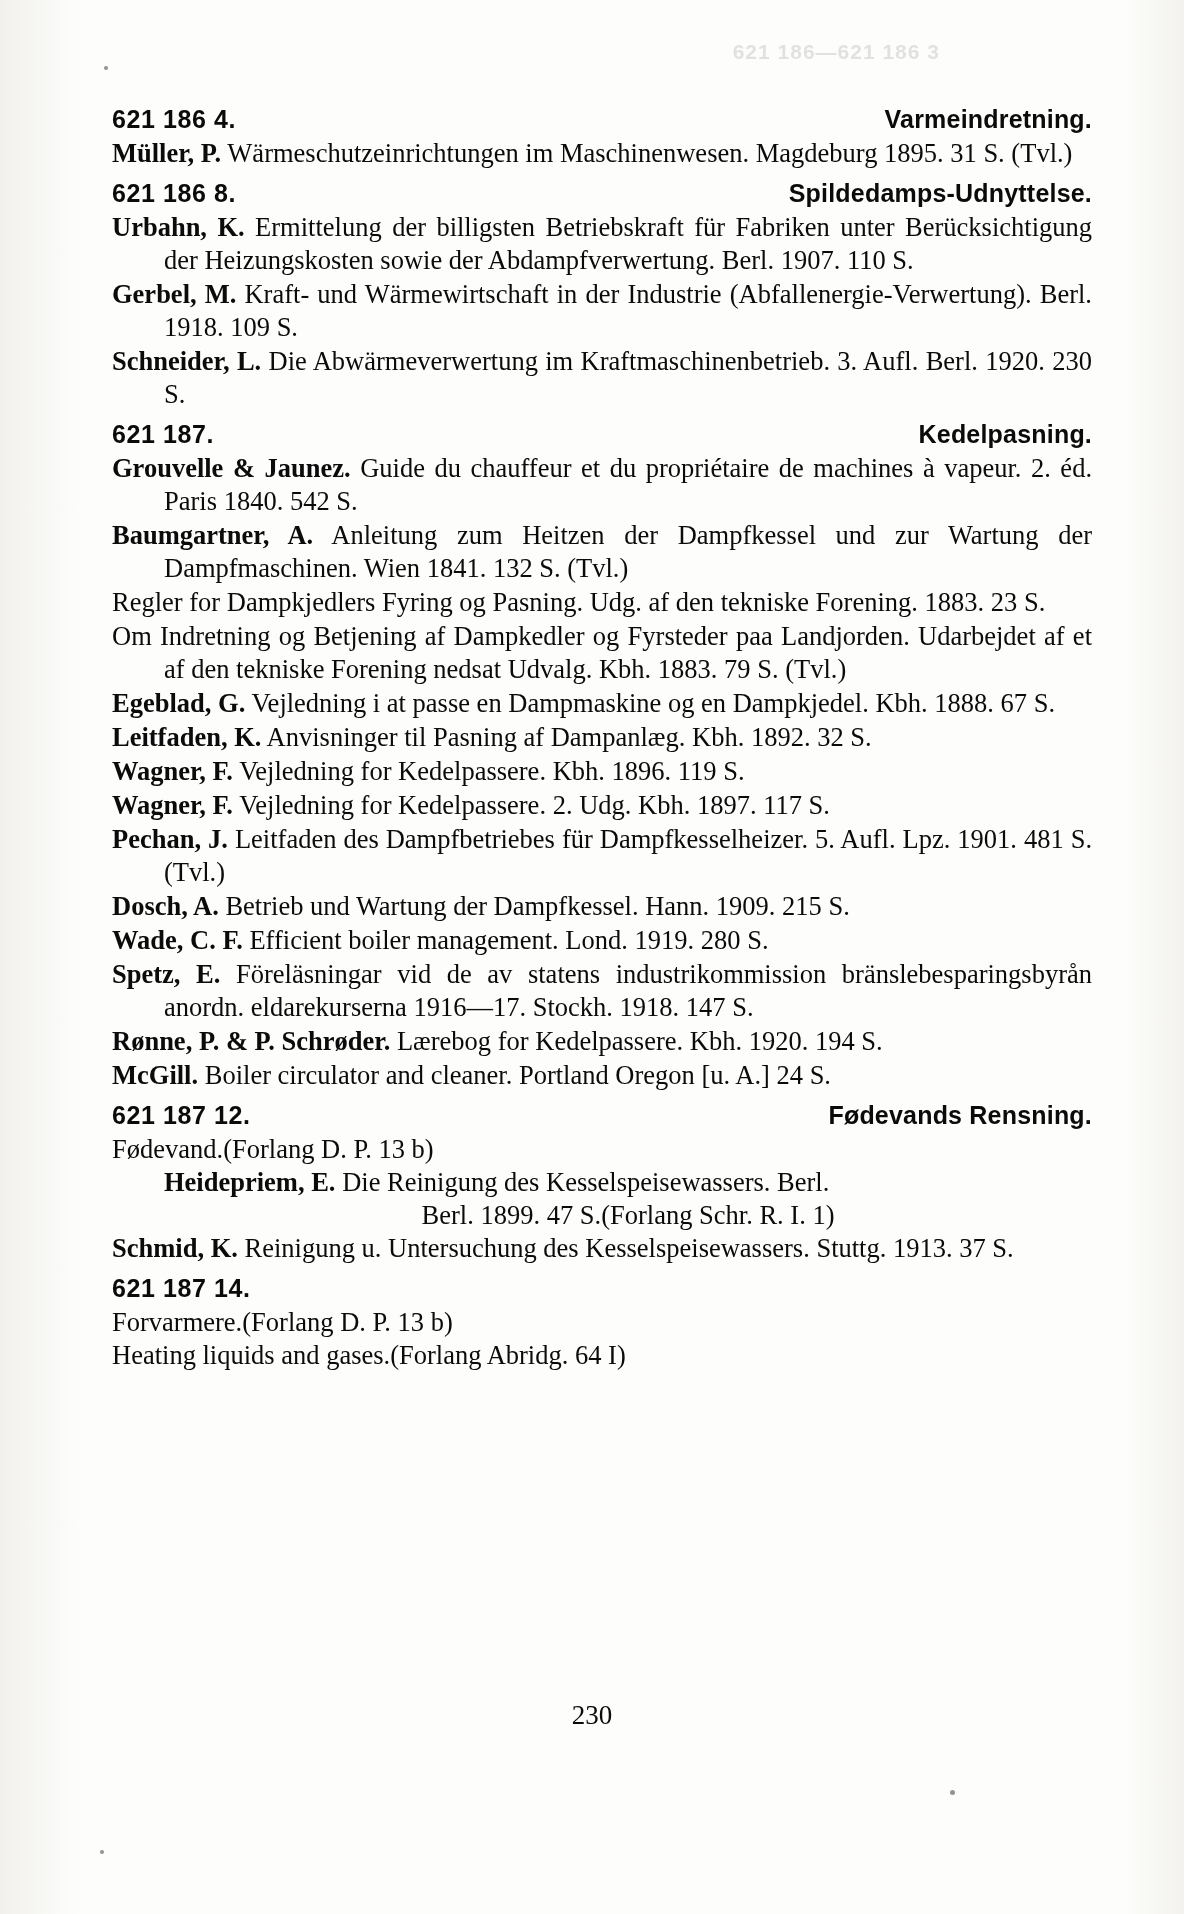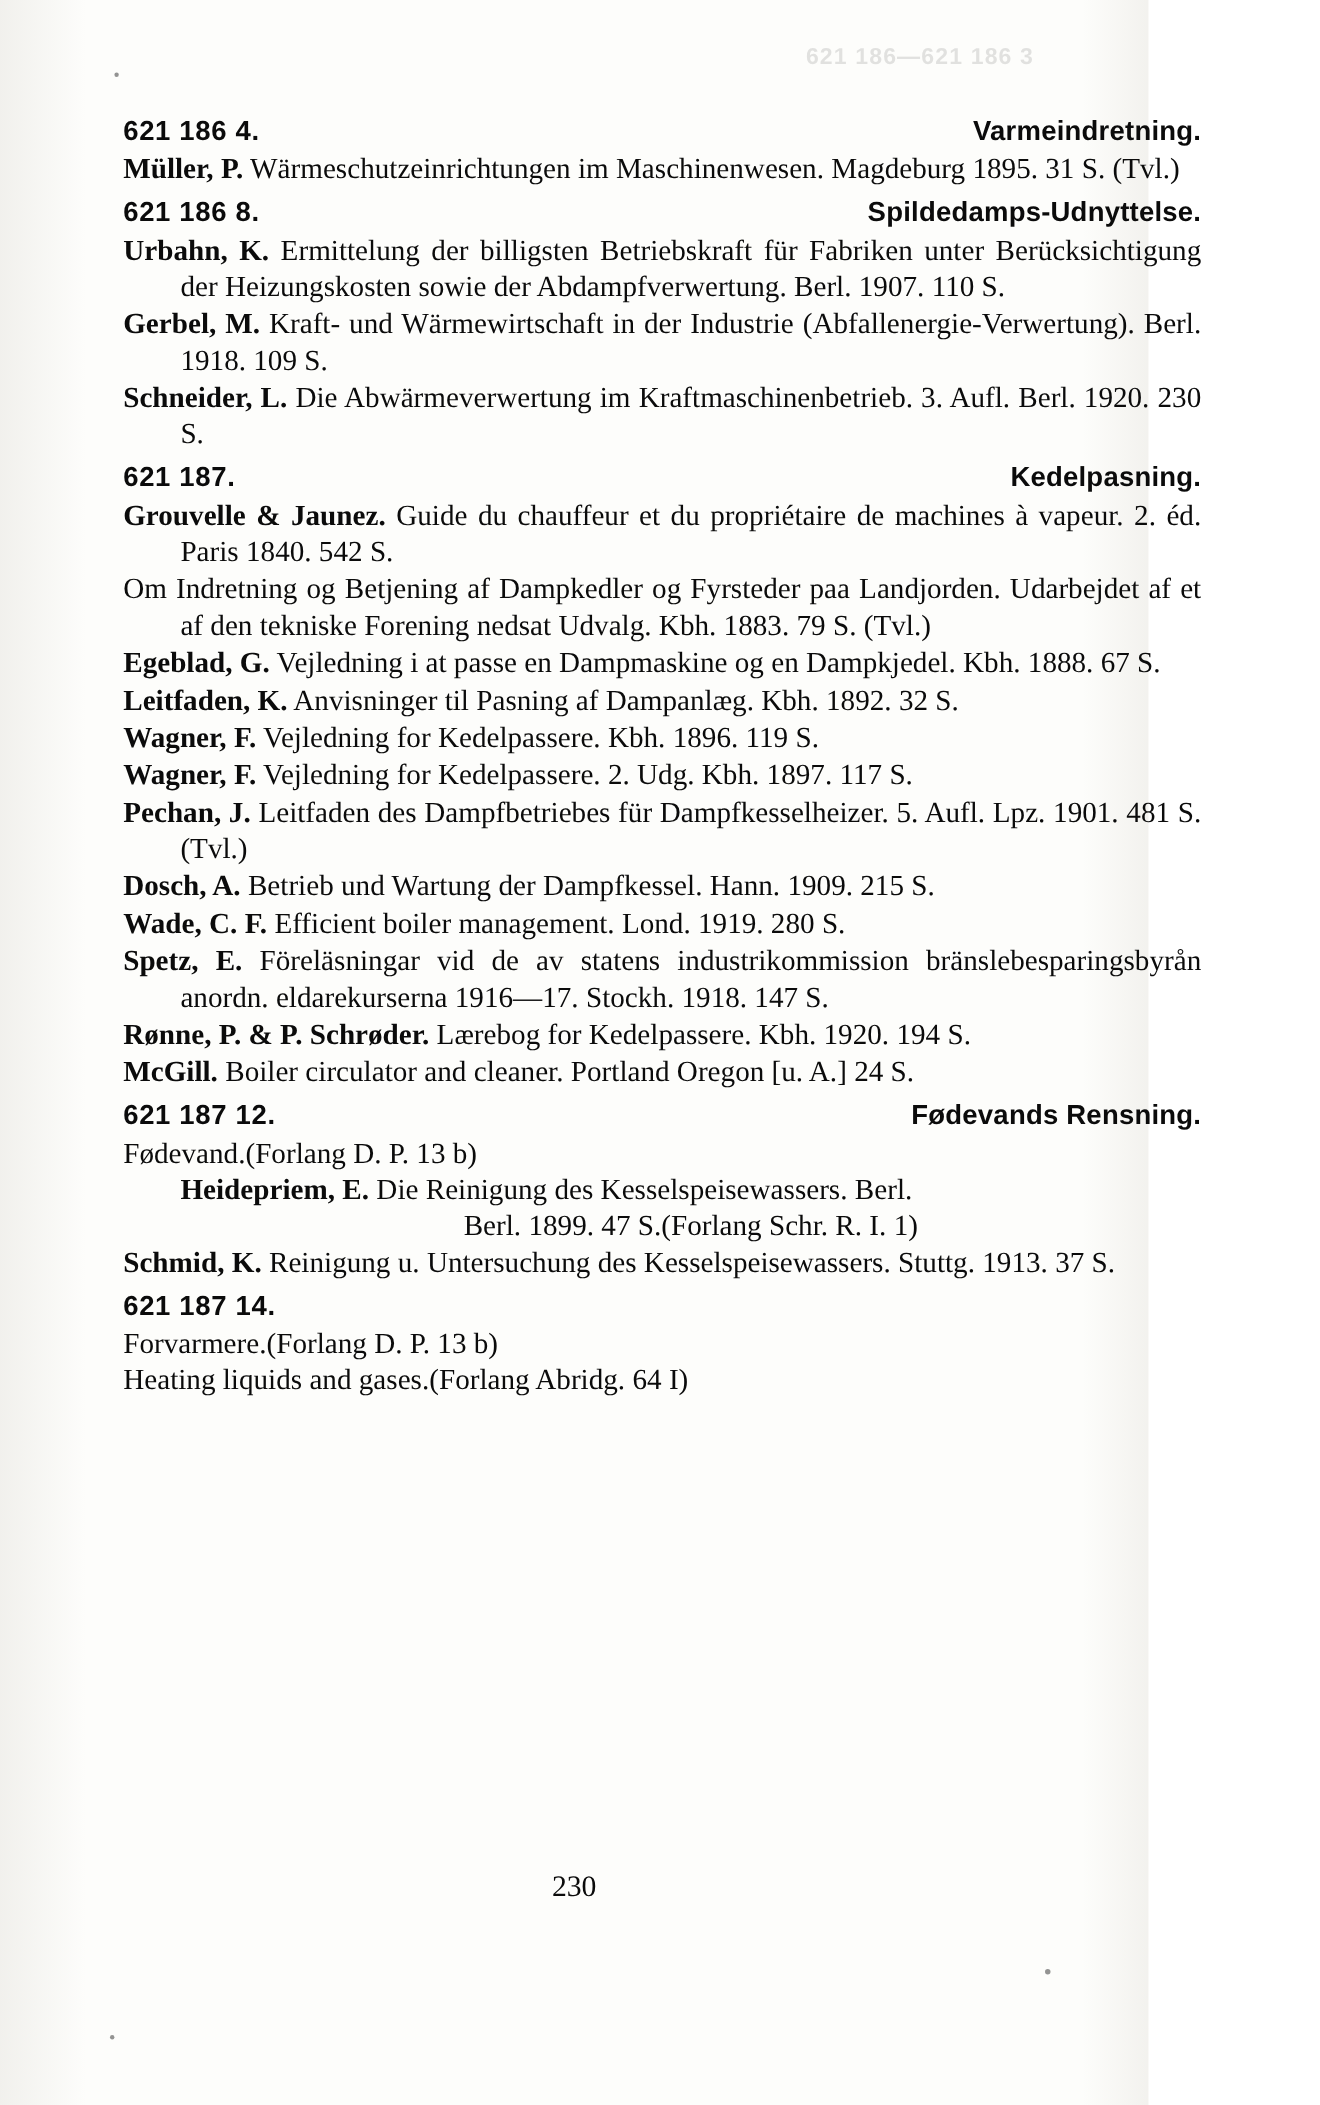--- a/index.html
+++ b/index.html
@@ -11,21 +11,21 @@
     width: 1200px;
     height: 1914px;
     position: relative;
     font-family: "Liberation Serif", serif;
     color: #0b0b0b;
     overflow: hidden;
   }
   .page {
     position: absolute;
     left: 0; top: 0;
-    width: 1044px;
+    width: 1184px;
     height: 1914px;
     background: #fdfdfb;
   }
   
   .scan-edge-left {
     position: absolute;
     left: 0; top: 0;
     width: 78px; height: 1914px;
     background: linear-gradient(to right, #efeeea 0%, #fdfdfb 100%);
     opacity: .85;
@@ -168,20 +168,27 @@
       <span>Die Abwärmeverwertung im Kraftmaschinenbetrieb. 3. Aufl. Berl. 1920. 230 S.</span>
     </p>
 
     <div class="classline">
       <span class="num">621 187.</span>
       <span class="heading">Kedelpasning.</span>
     </div>
     <p class="entry">
       <span class="hang author">Grouvelle &amp; Jaunez.</span>
       <span>Guide du chauffeur et du propriétaire de machines à vapeur. 2. éd. Paris 1840. 542 S.</span>
+    </p>
+    <p class="entry">
+      <span class="hang author">Baumgartner, A.</span>
+      <span>Anleitung zum Heitzen der Dampfkessel und zur Wartung der Dampfmaschinen. Wien 1841. 132 S. (Tvl.)</span>
+    </p>
+    <p class="entry">
+      <span class="hang">Regler for Dampkjedlers Fyring og Pasning. Udg. af den tekniske Forening. 1883. 23 S.</span>
     </p>
     <p class="entry">
       <span class="hang">Om Indretning og Betjening af Dampkedler og Fyrsteder paa Landjorden. Udarbejdet af et af den tekniske Forening nedsat Udvalg. Kbh. 1883. 79 S. (Tvl.)</span>
     </p>
     <p class="entry">
       <span class="hang author">Egeblad, G.</span>
       <span>Vejledning i at passe en Dampmaskine og en Dampkjedel. Kbh. 1888. 67 S.</span>
     </p>
     <p class="entry">
       <span class="hang author">Leitfaden, K.</span>

